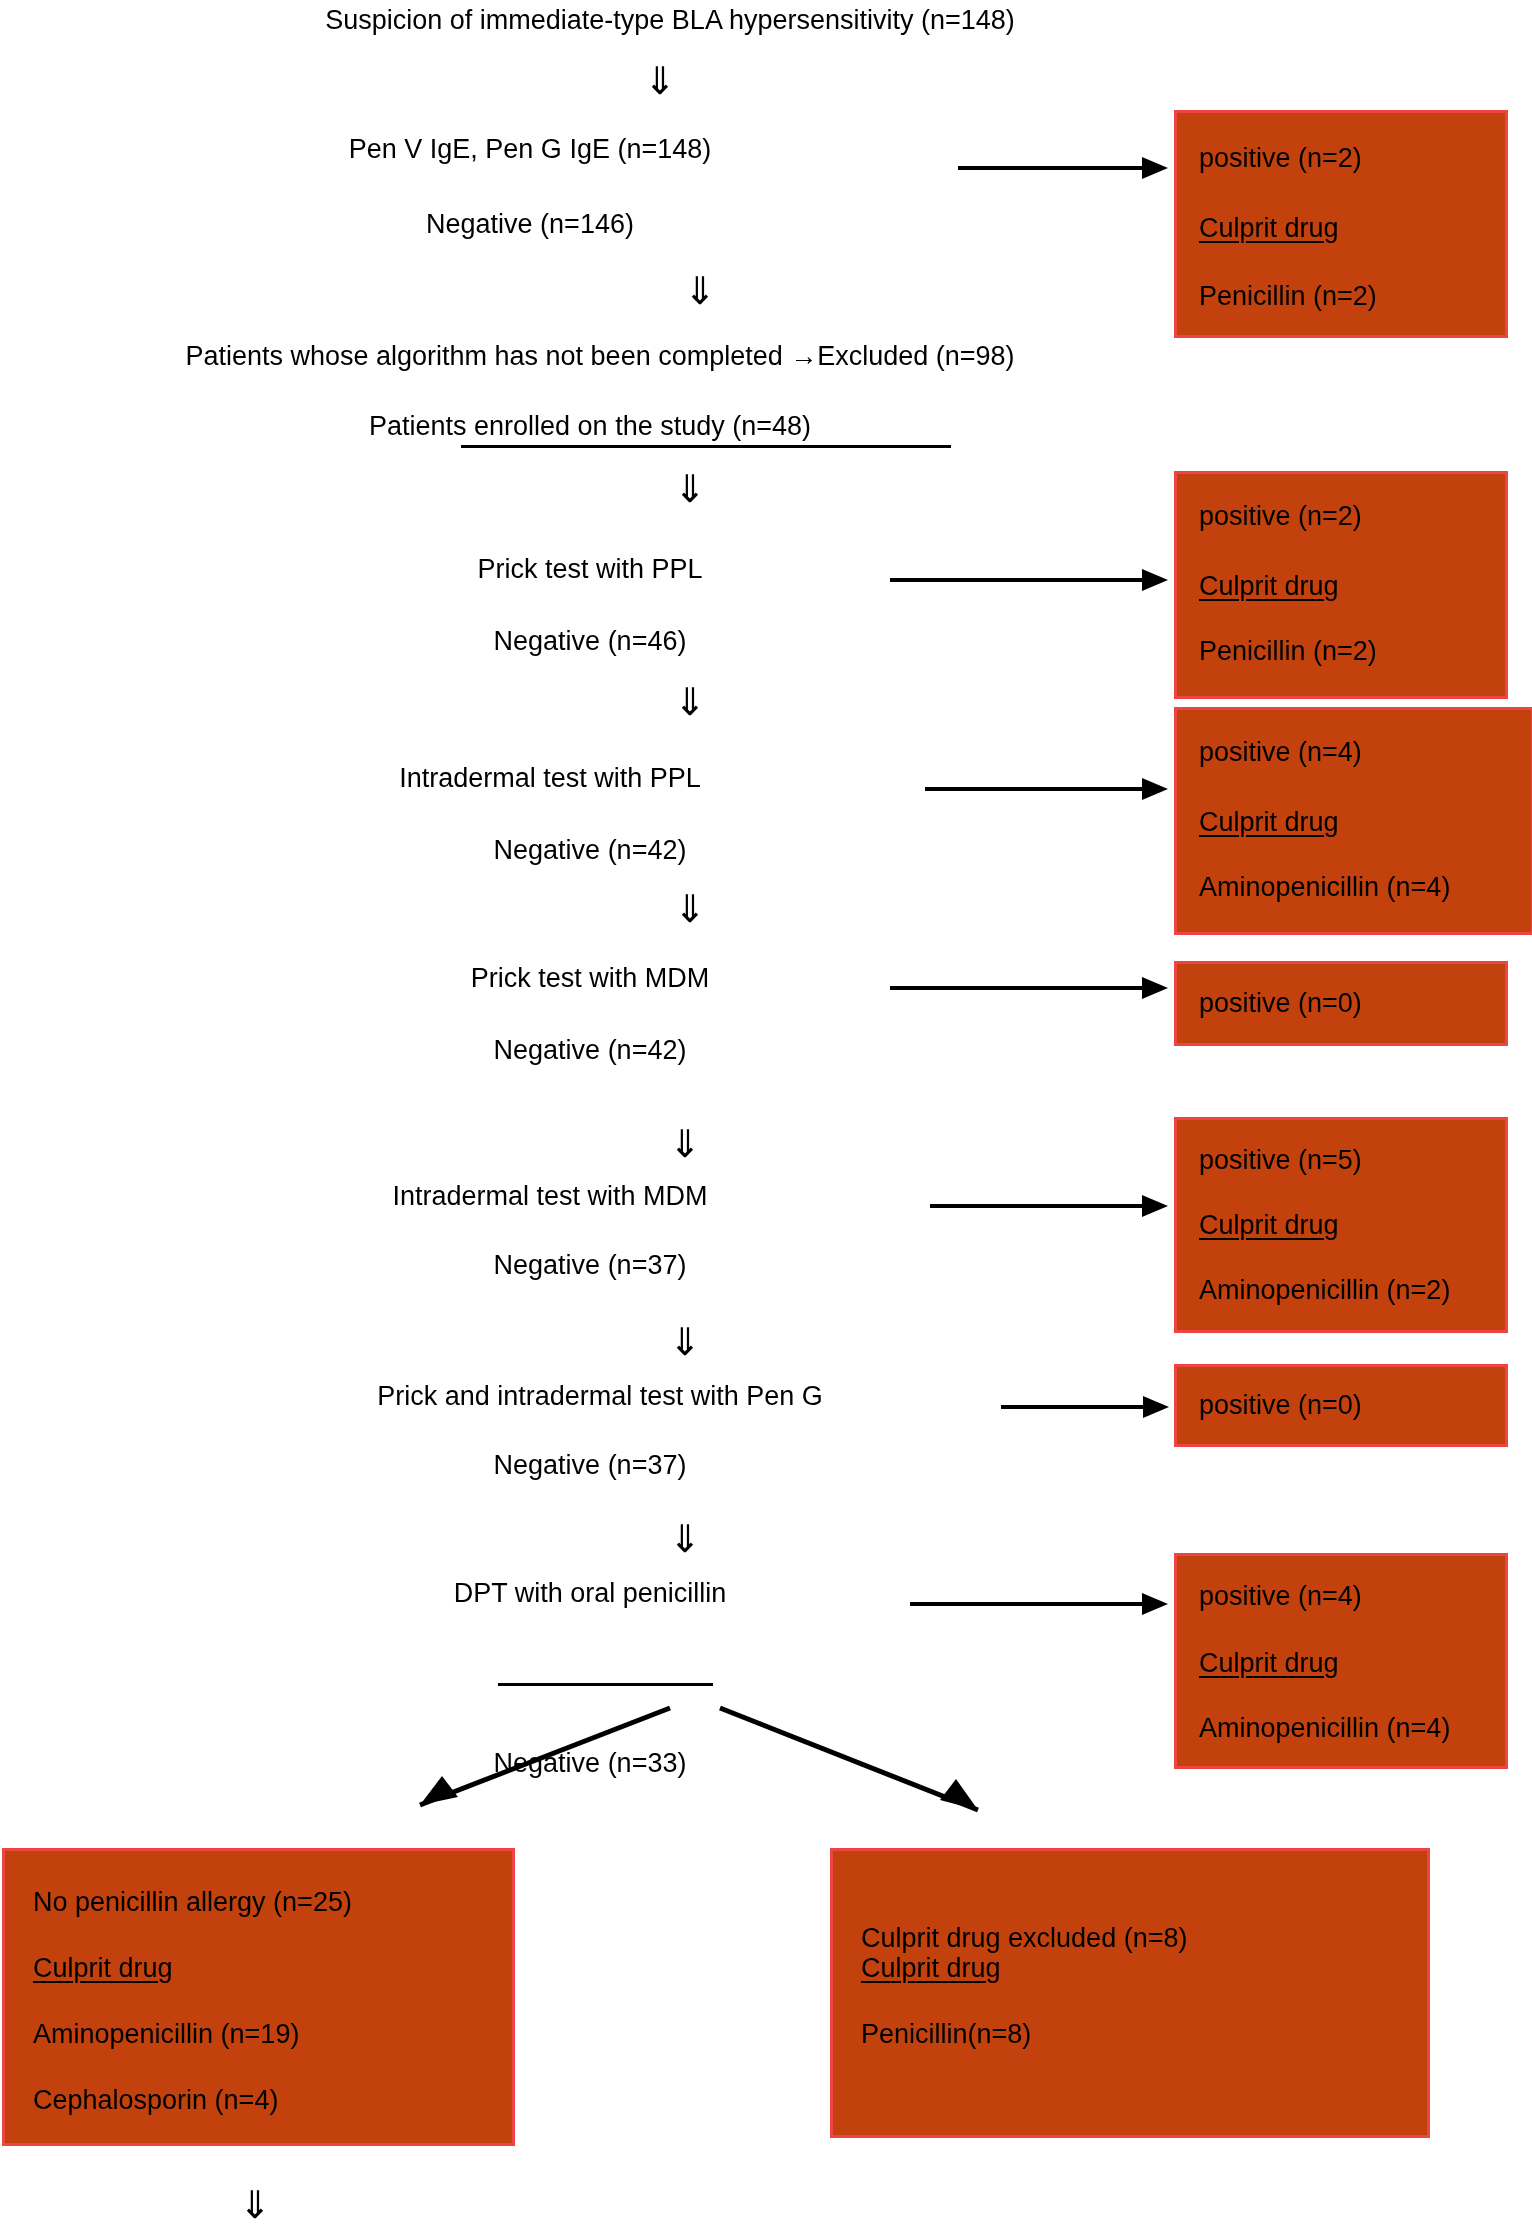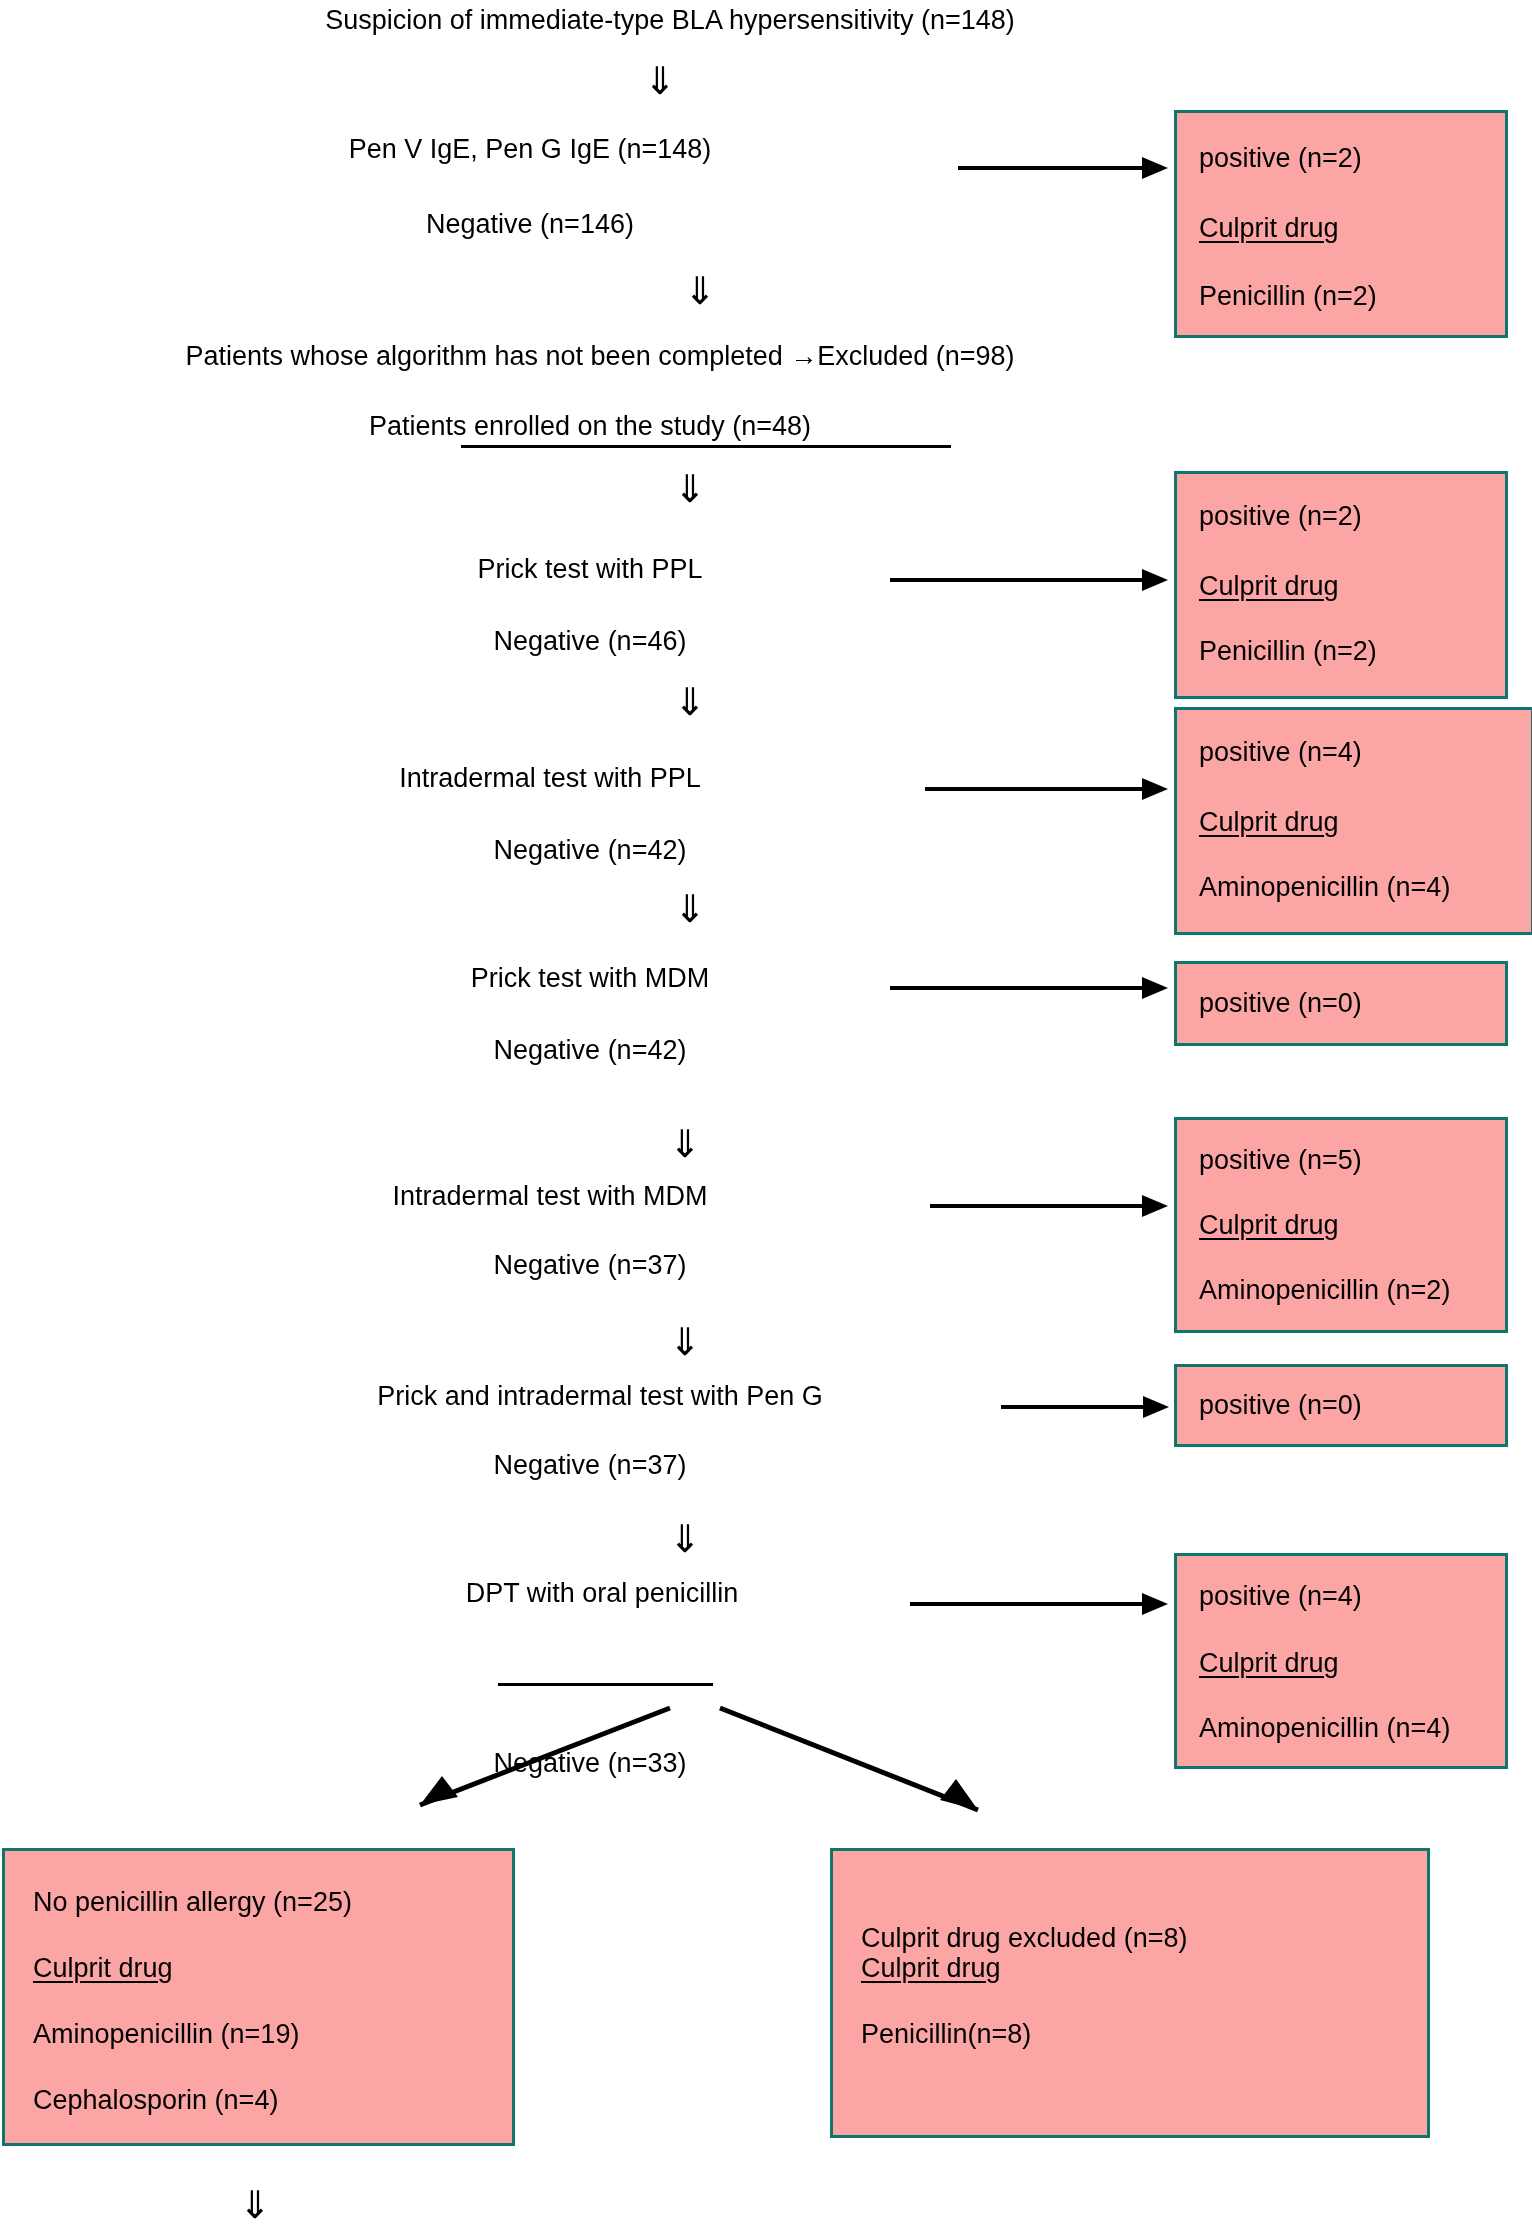--- a/index.html
+++ b/index.html
@@ -34,22 +34,22 @@
     font-size: 38px;
     line-height: 38px;
     font-family: "DejaVu Sans", sans-serif;
     color: #000;
     text-align: center;
     white-space: nowrap;
   }
   
   .box {
     position: absolute;
-    border: 3px solid #0f766e;
-    background: #fca5a5;
+    border: 3px solid #ef4444;
+    background: #c2410c;
     box-sizing: border-box;
   }
   .box .bline {
     position: absolute;
     font-size: 27px;
     line-height: 30px;
     white-space: nowrap;
   }
   
   .harrow {
@@ -184,21 +184,21 @@
     <div class="shaft" style="width:142px;"></div>
     <div class="head" style="left:142px;"></div>
   </div>
 
   <div class="box" style="left:1174px; top:1364px; width:334px; height:83px;">
     <div class="bline" style="left:22px; top:23px;">positive (n=0)</div>
   </div>
 
   <div class="dblarrow" style="left:625px; top:1520px; width:120px;">⇓</div>
 
-  <div class="ctr" style="left:332px; top:1577px; width:540px;">DPT with oral penicillin</div>
+  <div class="ctr" style="left:320px; top:1577px; width:540px;">DPT with oral penicillin</div>
   <div class="ctr" style="left:320px; top:1747px; width:540px;">Negative (n=33)</div>
   <div class="ulbar" style="left:498px; top:1683px; width:215px;"></div>
 
   <div class="harrow" style="left:910px; top:1602px; width:258px;">
     <div class="shaft" style="width:232px;"></div>
     <div class="head" style="left:232px;"></div>
   </div>
 
   <div class="box" style="left:1174px; top:1553px; width:334px; height:216px;">
     <div class="bline" style="left:22px; top:25px;">positive (n=4)</div>

